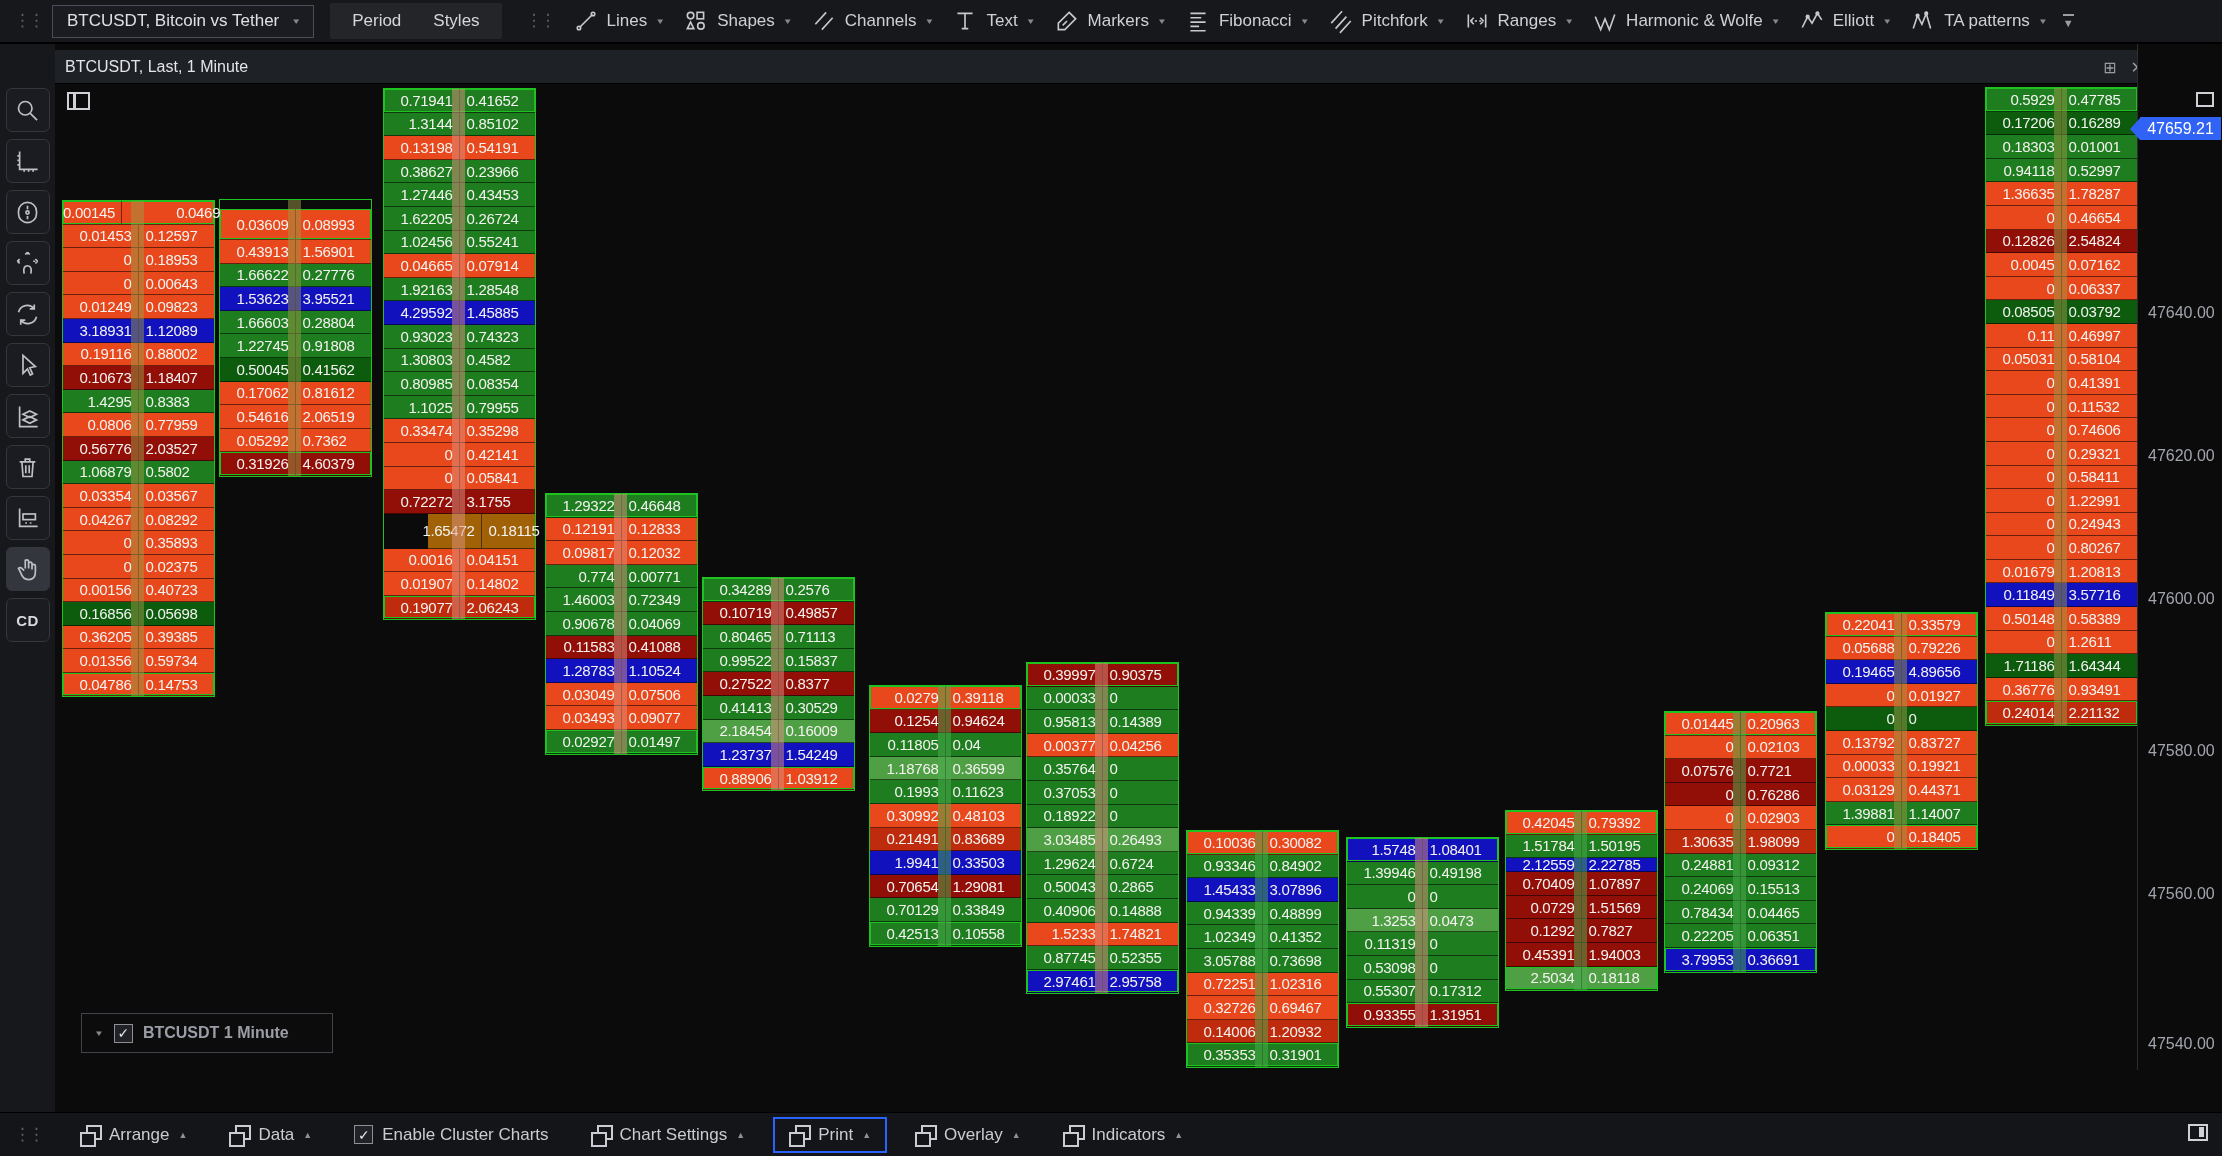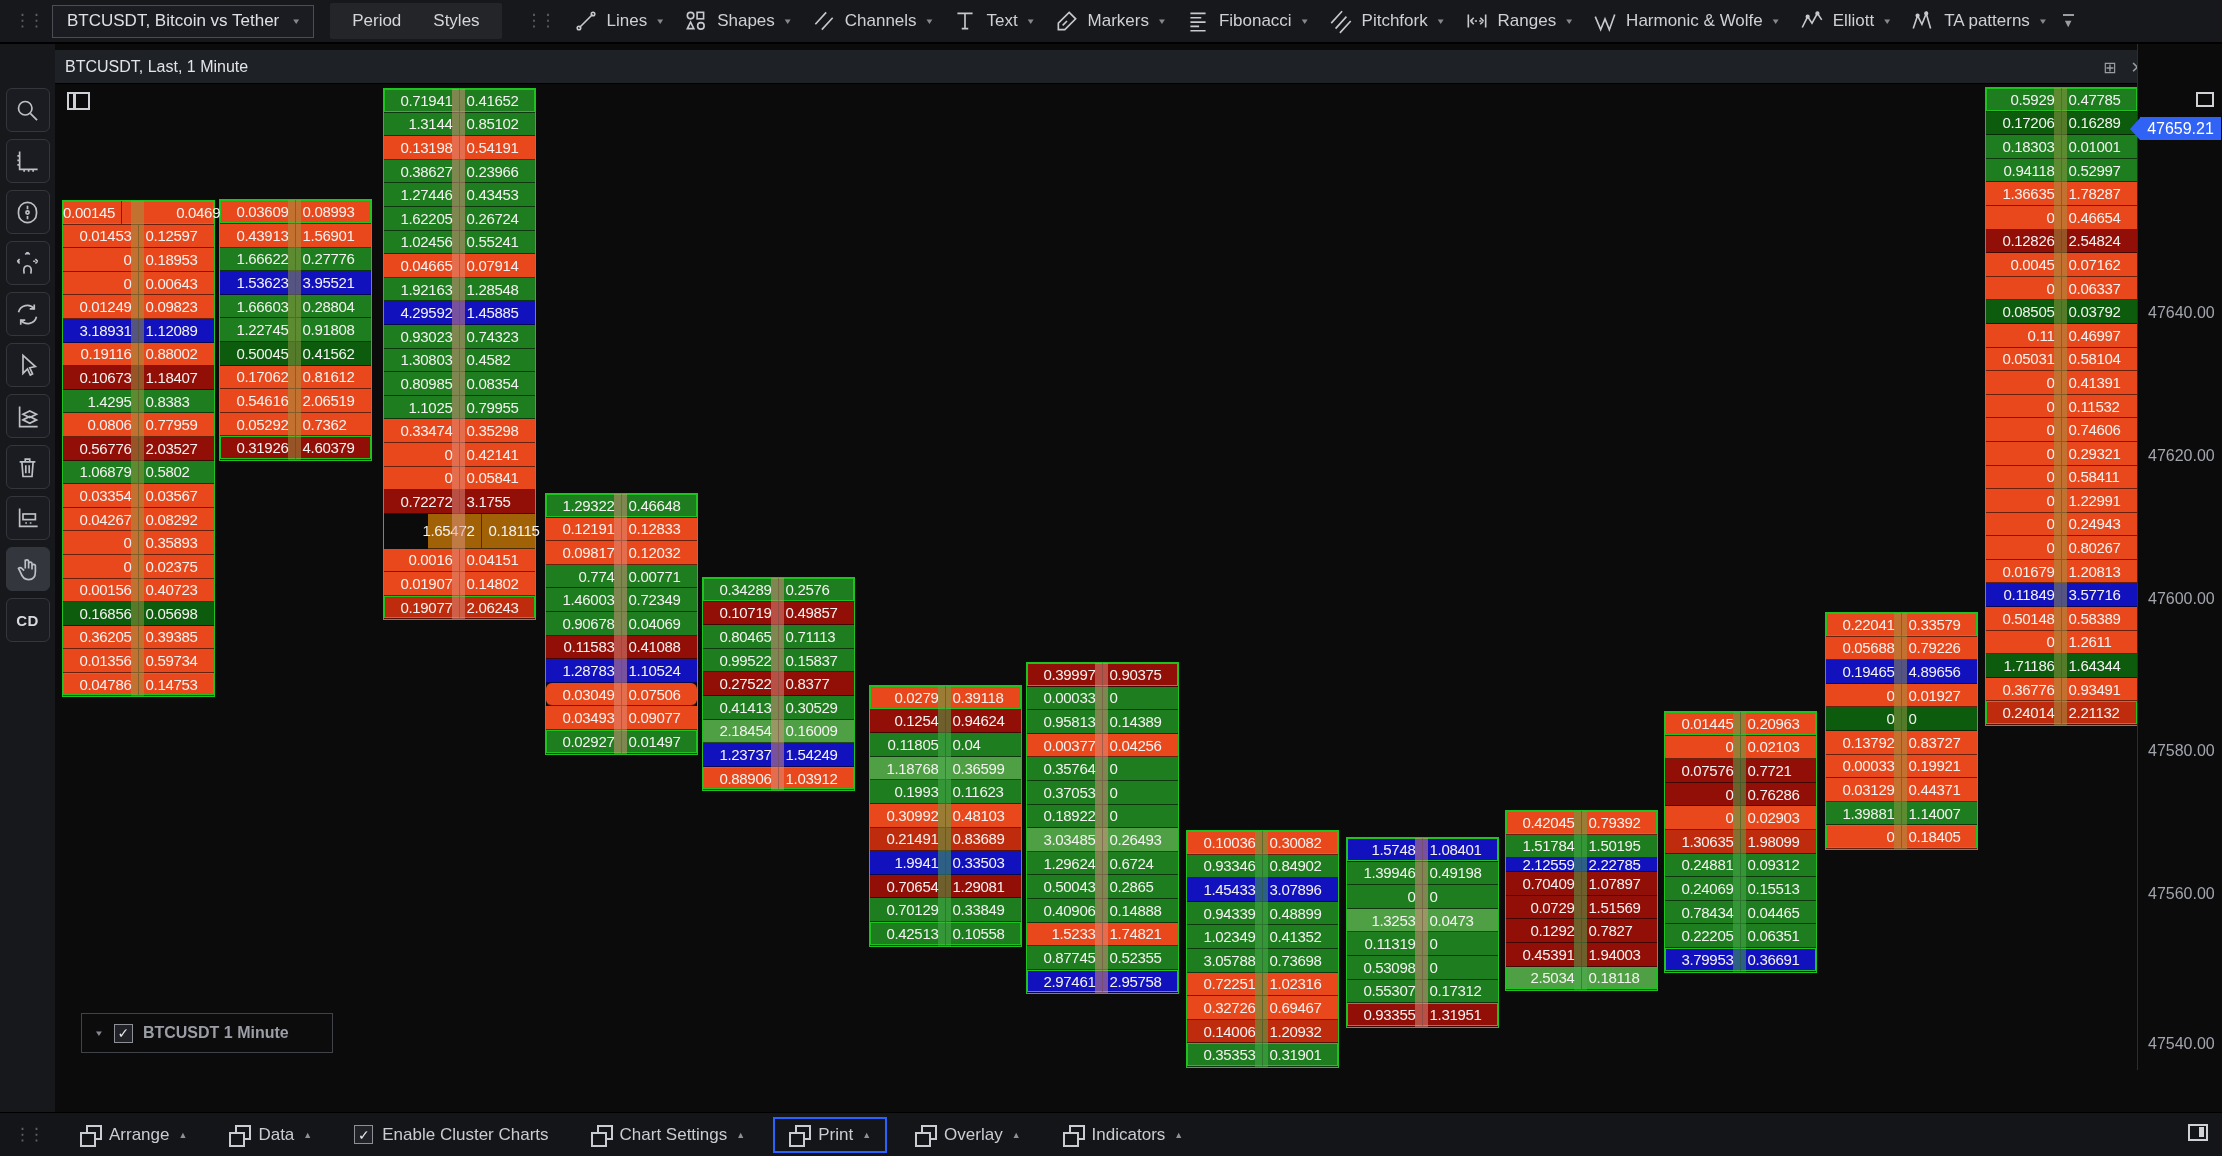--- a/index.html
+++ b/index.html
@@ -177,21 +177,21 @@
           <div class="cl">0.01356</div>
           <div class="cr">0.59734</div>
         </div>
         <div class="crow edge" style="height: 23.6px; background: rgb(232, 72, 27);">
           <div class="cl">0.04786</div>
           <div class="cr">0.14753</div>
         </div>
         <div class="stripe" style="background: rgb(156, 154, 69);"></div>
       </div>
       <div class="cluster" style="left: 219px; top: 199px; width: 153px;">
-        <div class="crow edge" style="height: 24px; background: rgb(232, 72, 27);">
+        <div class="crow edge" style="height: 31px; background: rgb(232, 72, 27); margin-top: 9px;">
           <div class="cl">0.03609</div>
           <div class="cr">0.08993</div>
         </div>
         <div class="crow" style="height: 23.6px; background: rgb(232, 72, 27);">
           <div class="cl">0.43913</div>
           <div class="cr">1.56901</div>
         </div>
         <div class="crow" style="height: 23.6px; background: rgb(30, 125, 30);">
           <div class="cl">1.66622</div>
           <div class="cr">0.27776</div>
@@ -347,21 +347,21 @@
           <div class="cr">0.04069</div>
         </div>
         <div class="crow" style="height: 23.6px; background: rgb(146, 15, 8);">
           <div class="cl">0.11583</div>
           <div class="cr">0.41088</div>
         </div>
         <div class="crow" style="height: 23.6px; background: rgb(17, 17, 189);">
           <div class="cl">1.28783</div>
           <div class="cr">1.10524</div>
         </div>
-        <div class="crow" style="height: 23.6px; background: rgb(232, 72, 27); border-radius: 6px;">
+        <div class="crow" style="height: 23.6px; background: rgb(232, 72, 27);">
           <div class="cl">0.03049</div>
           <div class="cr">0.07506</div>
         </div>
         <div class="crow" style="height: 23.6px; background: rgb(232, 72, 27);">
           <div class="cl">0.03493</div>
           <div class="cr">0.09077</div>
         </div>
         <div class="crow edge" style="height: 23.6px; background: rgb(30, 125, 30);">
           <div class="cl">0.02927</div>
           <div class="cr">0.01497</div>

